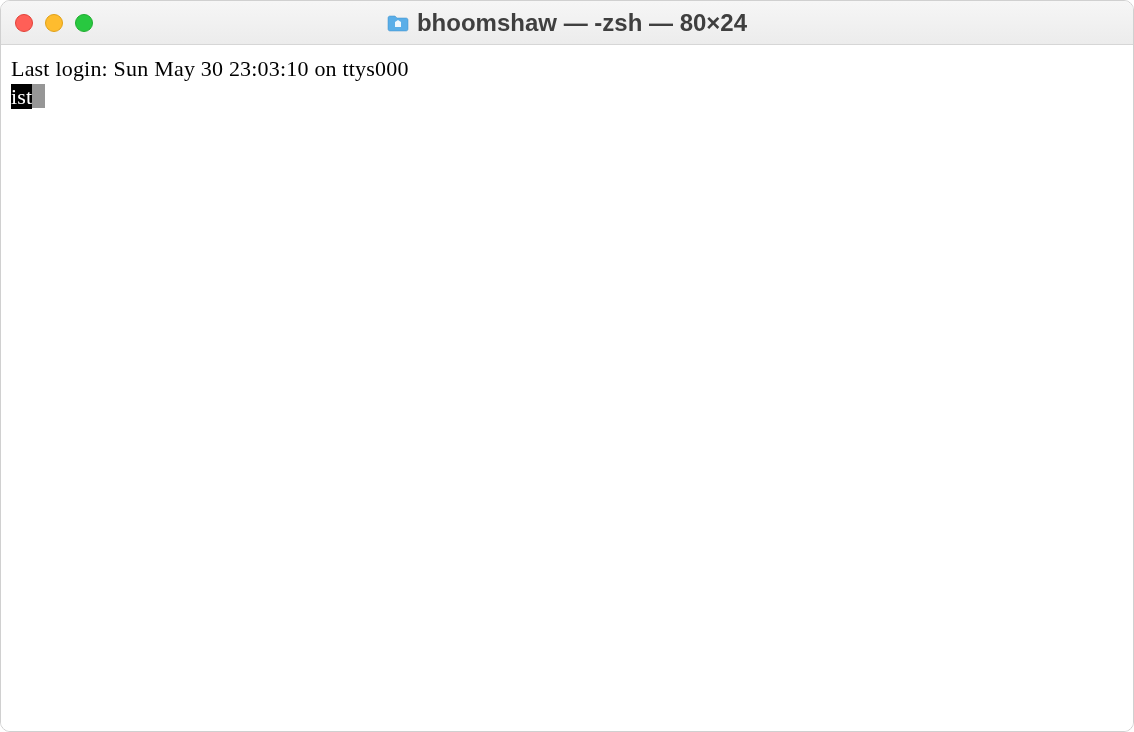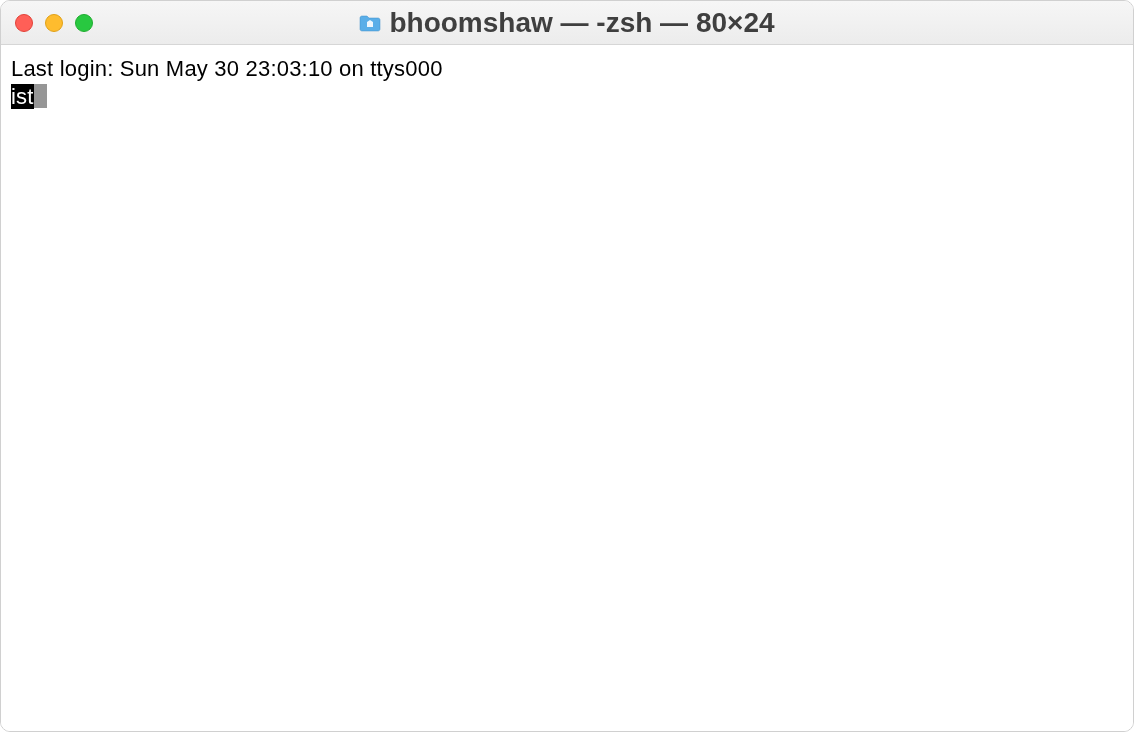--- a/index.html
+++ b/index.html
@@ -60,33 +60,33 @@
       left: 0;
       right: 0;
       display: flex;
       justify-content: center;
       align-items: center;
       gap: 8px;
       pointer-events: none;
     }
     .title-text {
       font-weight: 700;
-      font-size: 28px;
+      font-size: 24px;
       color: #3f3f3f;
     }
     .folder-icon {
       width: 22px;
       height: 18px;
       display: inline-block;
     }
     .terminal-body {
       flex: 1;
       background: #ffffff;
       padding: 10px 12px 10px 10px;
-      font-family: Liberation Sans, sans-serif;
+      font-family: Liberation Serif, serif;
       font-size: 22px;
       line-height: 28px;
       color: #000000;
       white-space: pre-wrap;
       word-break: break-all;
       letter-spacing: 0.2px;
     }
     .login-line {
       display: block;
     }

